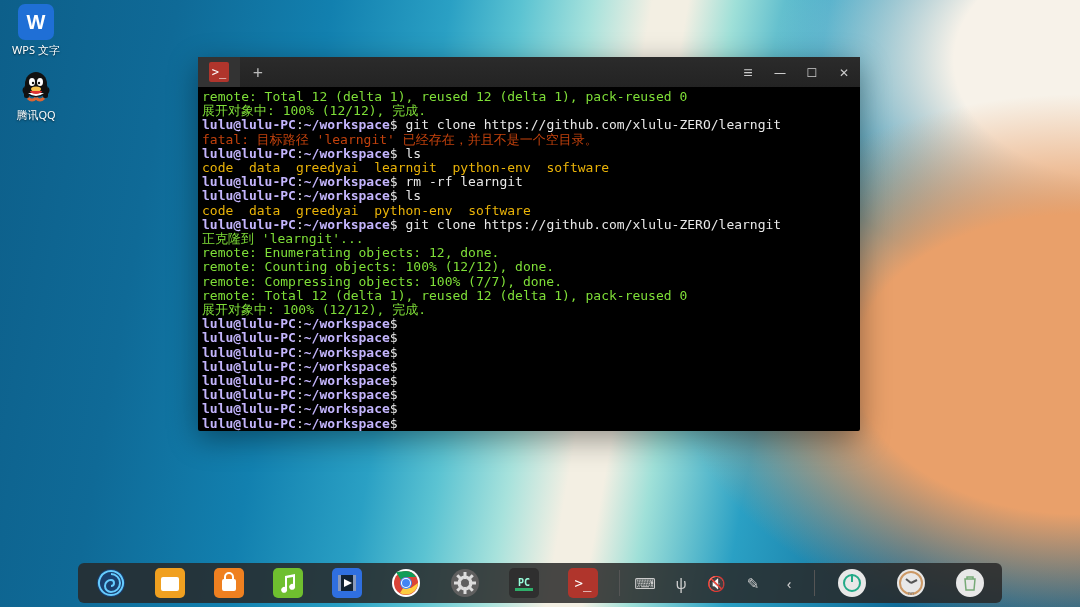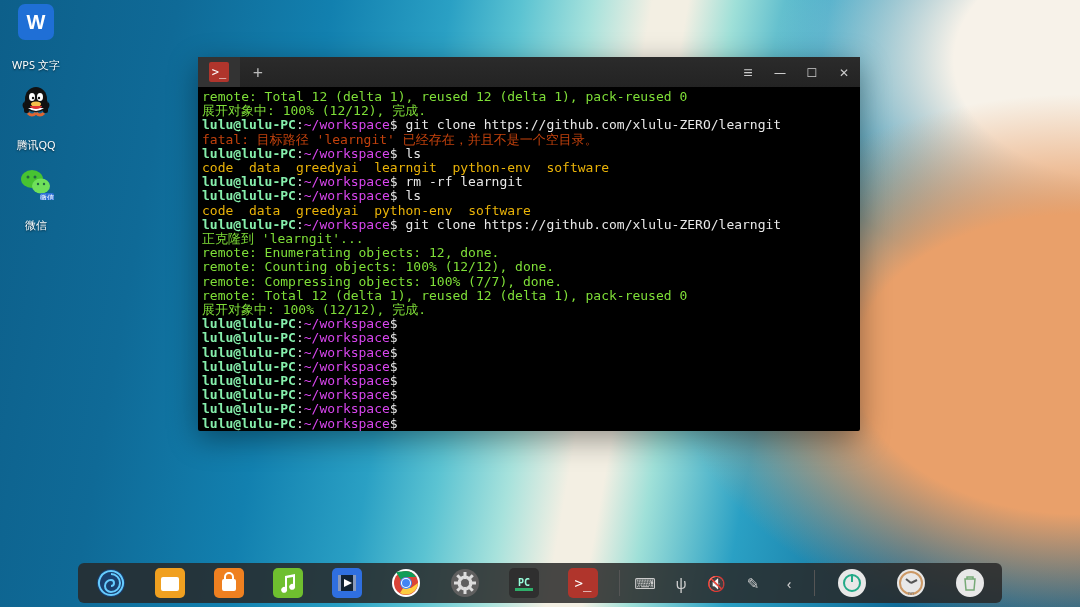--- a/index.html
+++ b/index.html
@@ -12,39 +12,39 @@
     background:
       radial-gradient(ellipse 900px 600px at 100% 60%, #e9a06a 0%, #e9a06a 25%, rgba(233,160,106,0) 45%),
       radial-gradient(ellipse 1200px 800px at 105% 10%, #f7f2e9 0%, #f7f2e9 15%, rgba(247,242,233,0) 30%),
       linear-gradient(100deg, #0d5f8a 0%, #0f6a97 15%, #1280af 28%, #2aa0c4 38%, #5bc3d2 44%, #a7e2dc 50%, #f3efe3 55%, #f3efe3 58%, #9fe0d8 62%, #2aa0c4 70%, #0f6a97 85%, #0d5f8a 100%);
   }
 
   
   .desktop-icons { position: absolute; top: 4px; left: 4px; display: flex; flex-direction: column; gap: 12px; }
   .dicon { width: 64px; display: flex; flex-direction: column; align-items: center; cursor: pointer; }
   .dicon .tile { width: 36px; height: 36px; border-radius: 8px; display:flex; align-items:center; justify-content:center; }
-  .dicon span.label { color: #fff; font-size: 11px; text-align: right; line-height: 1.25; margin-top: 18px; text-shadow: 0 1px 2px rgba(0,0,0,.6); white-space: pre-line; }
+  .dicon span.label { color: #fff; font-size: 11px; text-align: right; line-height: 1.25; margin-top: 3px; text-shadow: 0 1px 2px rgba(0,0,0,.6); white-space: pre-line; }
 
   
   .terminal-window { position: absolute; left: 198px; top: 57px; width: 662px; height: 374px; background:#000; box-shadow: 0 8px 30px rgba(0,0,0,.4); border-radius: 2px; display:flex; flex-direction:column; }
   .titlebar { height: 30px; background: linear-gradient(#2b2b2b,#232323); display:flex; align-items:stretch; color:#ddd; font-size:13px; }
   .titlebar .tab-icon { width: 42px; display:flex; align-items:center; justify-content:center; background:#333; }
   .titlebar .tab-icon .badge { width:20px; height:20px; background:#b0352c; border-radius:2px; display:flex; align-items:center; justify-content:center; color:#fff; font-size:12px; font-family:monospace;}
   .titlebar .tab { padding: 0 16px; display:flex; align-items:center; border-right:1px solid #3a3a3a; cursor:pointer;}
   .titlebar .newtab { width:36px; display:flex; align-items:center; justify-content:center; color:#bbb; font-size:18px; cursor:pointer;}
   .titlebar .spacer { flex:1; }
   .titlebar .ctrl { width:32px; display:flex; align-items:center; justify-content:center; color:#ccc; cursor:pointer; font-size:12px;}
   .titlebar .menu-btn { font-size:16px; }
 
   .term-body { flex:1; padding: 3px 4px 0 4px; font-family: "DejaVu Sans Mono","Noto Sans Mono",monospace; font-size: 13px; line-height: 14.2px; white-space: pre; overflow:hidden; color:#ccc;}
   .term-body .line { display:block; }
   .g  { color:#7fdf38; }  
-  .gb { color:#86efac; font-weight:bold; }  
+  .gb { color:#c4b5fd; font-weight:bold; }  
   .w  { color:#e8e8e8; }
-  .b  { color:#d946ef; font-weight:normal; }
+  .b  { color:#c4b5fd; font-weight:bold; }
   .r  { color:#c2410c; }
   .bl { color:#eab308; }
 
   
   .dock { position:absolute; left:50%; transform:translateX(-50%); bottom:4px; height:40px; padding: 4px 10px; background: rgba(40,40,40,.85); border-radius: 6px; display:flex; align-items:center; gap:14px; }
   .dock .app { width:45px; height:30px; border-radius:12px; display:flex; align-items:center; justify-content:center; cursor:pointer; }
   .dock .app.small { width:22px; height:22px; border-radius:0; background:transparent; color:#ccc; }
   .dock .sep { width:1px; height:26px; background:#555; }
 
   
@@ -80,35 +80,20 @@
           <rect x="6" y="20" width="5" height="9" rx="2" fill="#111"></rect>
           <rect x="25" y="20" width="5" height="9" rx="2" fill="#111"></rect>
           <path d="M10 24 q8 6 16 0" fill="#fff"></path>
           <path d="M6 18 q-3 3 0 7" fill="#111"></path>
           <path d="M30 18 q3 3 0 7" fill="#111"></path>
           <path d="M12 22 a6 3 0 0 0 12 0" fill="#d33"></path>
         </svg>
       </div>
       <span class="label">腾讯QQ</span>
     </div>
-    <div class="dicon">
-      <div class="tile">
-        <svg width="36" height="36">
-          <ellipse cx="14" cy="15" rx="11" ry="9" fill="#47c332"></ellipse>
-          <ellipse cx="23" cy="22" rx="9" ry="7.5" fill="#6fe05a"></ellipse>
-          <circle cx="10" cy="13" r="1.5" fill="#264"></circle>
-          <circle cx="17" cy="13" r="1.5" fill="#264"></circle>
-          <circle cx="20" cy="20" r="1.2" fill="#264"></circle>
-          <circle cx="26" cy="20" r="1.2" fill="#264"></circle>
-          <rect x="22" y="29" width="14" height="9" rx="2" fill="#2d6fd6"></rect>
-          <text x="29" y="36" font-size="7" fill="#fff" text-anchor="middle" font-family="sans-serif">微信</text>
-        </svg>
-      </div>
-      <span class="label">微信</span>
-    </div>
   </div>
 
 <div class="terminal-window">
   <div class="titlebar">
     <div class="tab-icon">
         <div class="badge">&gt;_</div>
       </div>
     <div class="newtab">+</div>
     <div class="spacer"></div>
     <div class="ctrl menu-btn">≡</div>

